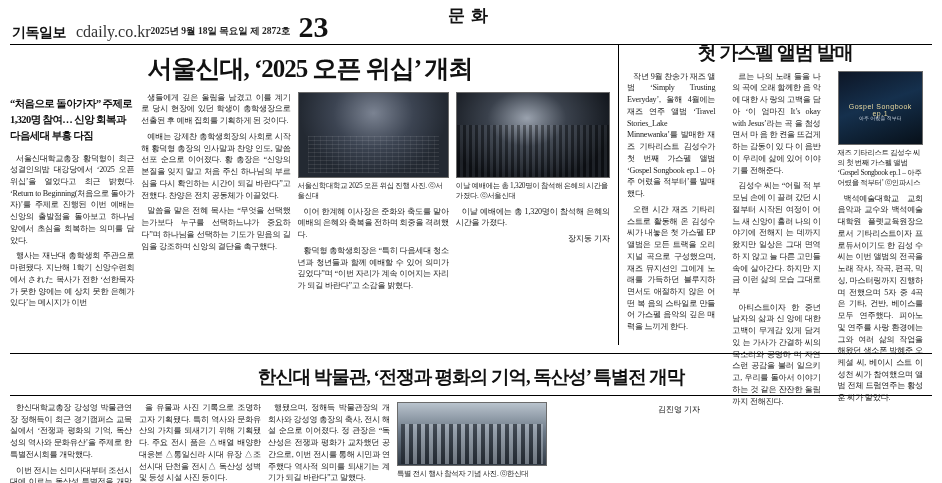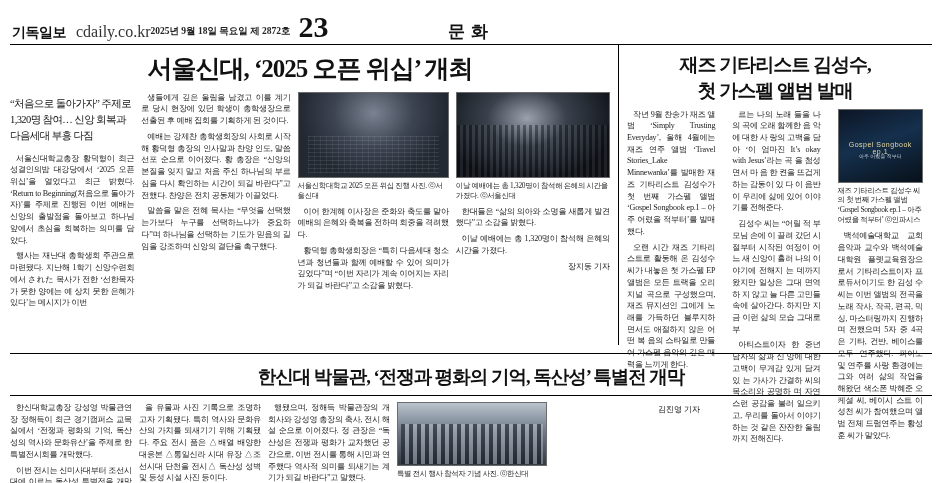--- a/index.html
+++ b/index.html
@@ -10,21 +10,21 @@
     color:#111;
     overflow:hidden;
   }
   .page{position:relative;width:942px;height:483px;box-sizing:border-box;padding:0 10px;}
 
   
   .masthead{display:flex;align-items:flex-end;height:38px;padding:4px 2px 0 2px;}
   .mh-left{display:flex;align-items:baseline;gap:10px;}
   .mh-logo{font-size:14px;font-weight:bold;letter-spacing:-0.5px;}
   .mh-url{font-size:16px;color:#333;}
-  .mh-center{font-size:17px;font-weight:bold;letter-spacing:6px;position:absolute;left:50%;transform:translateX(-50%);top:20px;}
+  .mh-center{font-size:17px;font-weight:bold;letter-spacing:6px;position:absolute;left:50%;transform:translateX(-50%);top:4px;}
   .mh-right{display:flex;align-items:flex-end;gap:8px;}
   .mh-date{font-size:9.5px;color:#222;padding-bottom:4px;font-weight:bold;}
   .mh-pageno{font-size:30px;font-weight:bold;line-height:1;}
   .rule-top{border-top:1.6px solid #000;margin:2px 0 0 0;}
 
   
   .cols{display:flex;height:300px;}
   .col-main{width:608px;padding-right:8px;box-sizing:border-box;}
   .vdiv{width:1px;background:#000;margin:0 8px 0 0;}
   .col-side{width:296px;box-sizing:border-box;}
@@ -41,21 +41,21 @@
 
   
   .txtcol{
     font-size:8.1px;line-height:1.45;text-align:justify;
     letter-spacing:-0.2px;color:#1a1a1a;
   }
   .txtcol p{margin:0 0 4px 0;text-indent:6px;}
   .byline{font-size:8px;text-align:right;margin-top:3px;}
 
   .lead{
-    font-size:10.5px;font-weight:normal;line-height:1.55;letter-spacing:-0.6px;
+    font-size:10.5px;font-weight:bold;line-height:1.55;letter-spacing:-0.6px;
     margin:4px 0 0 0;
   }
 
   .main-top{display:flex;gap:7px;}
   .mt-c1{width:125px;}
   .mt-c2{width:150px;}
   .mt-c3{width:152px;}
   .mt-c4{width:155px;}
 
   .photo{
@@ -168,33 +168,31 @@
           <div class="txtcol" style="margin-top:5px;">
             <p>이어 한계혜 이사장은 준화와 축도를 맡아 예배의 은혜와 축복을 전하며 회중을 격려했다.</p>
             <p>황덕형 총학생회장은 “특히 다음세대 청소년과 청년들과 함께 예배할 수 있어 의미가 깊었다”며 “이번 자리가 계속 이어지는 자리가 되길 바란다”고 소감을 밝혔다.</p>
           </div>
         </div>
 
         <div class="mt-c4">
           <div class="photo crowd" style="height:84px;"></div>
           <div class="cap">이날 예배에는 총 1,320명이 참석해 은혜의 시간을 가졌다. ⓒ서울신대</div>
           <div class="txtcol" style="margin-top:5px;">
-            <p>한대들은 “삶의 의아와 소명을 새롭게 발견했다”고 소감을 밝혔다.</p>
             <p>이날 예배에는 총 1,320명이 참석해 은혜의 시간을 가졌다.</p>
           </div>
           <div class="byline">장지동 기자</div>
         </div>
 
       </div>
     </div>
 
     <div class="vdiv"></div>
 
     <div class="col-side">
-      <div class="headline-sub">재즈 기타리스트 김성수,</div>
       <div class="headline-sub" style="margin-top:-4px;">첫 가스펠 앨범 발매</div>
 
       <div class="side-cols">
         <div class="sc1">
           <div class="txtcol">
             <p>작년 9월 찬송가 재즈 앨범 ‘Simply Trusting Everyday’, 올해 4월에는 재즈 연주 앨범 ‘Travel Stories_Lake Minnewanka’를 발매한 재즈 기타리스트 김성수가 첫 번째 가스펠 앨범 ‘Gospel Songbook ep.1 – 아주 어렸을 적부터’를 발매했다.</p>
             <p>오랜 시간 재즈 기타리스트로 활동해 온 김성수 씨가 내놓은 첫 가스펠 EP 앨범은 모든 트랙을 오리지널 곡으로 구성했으며, 재즈 뮤지션인 그에게 노래를 가득하던 블루지하면서도 애절하지 않은 어떤 복 음의 스타일로 만들어 가스펠 음악의 깊은 매력을 느끼게 한다.</p>
           </div>
         </div>
         <div class="sc2">

